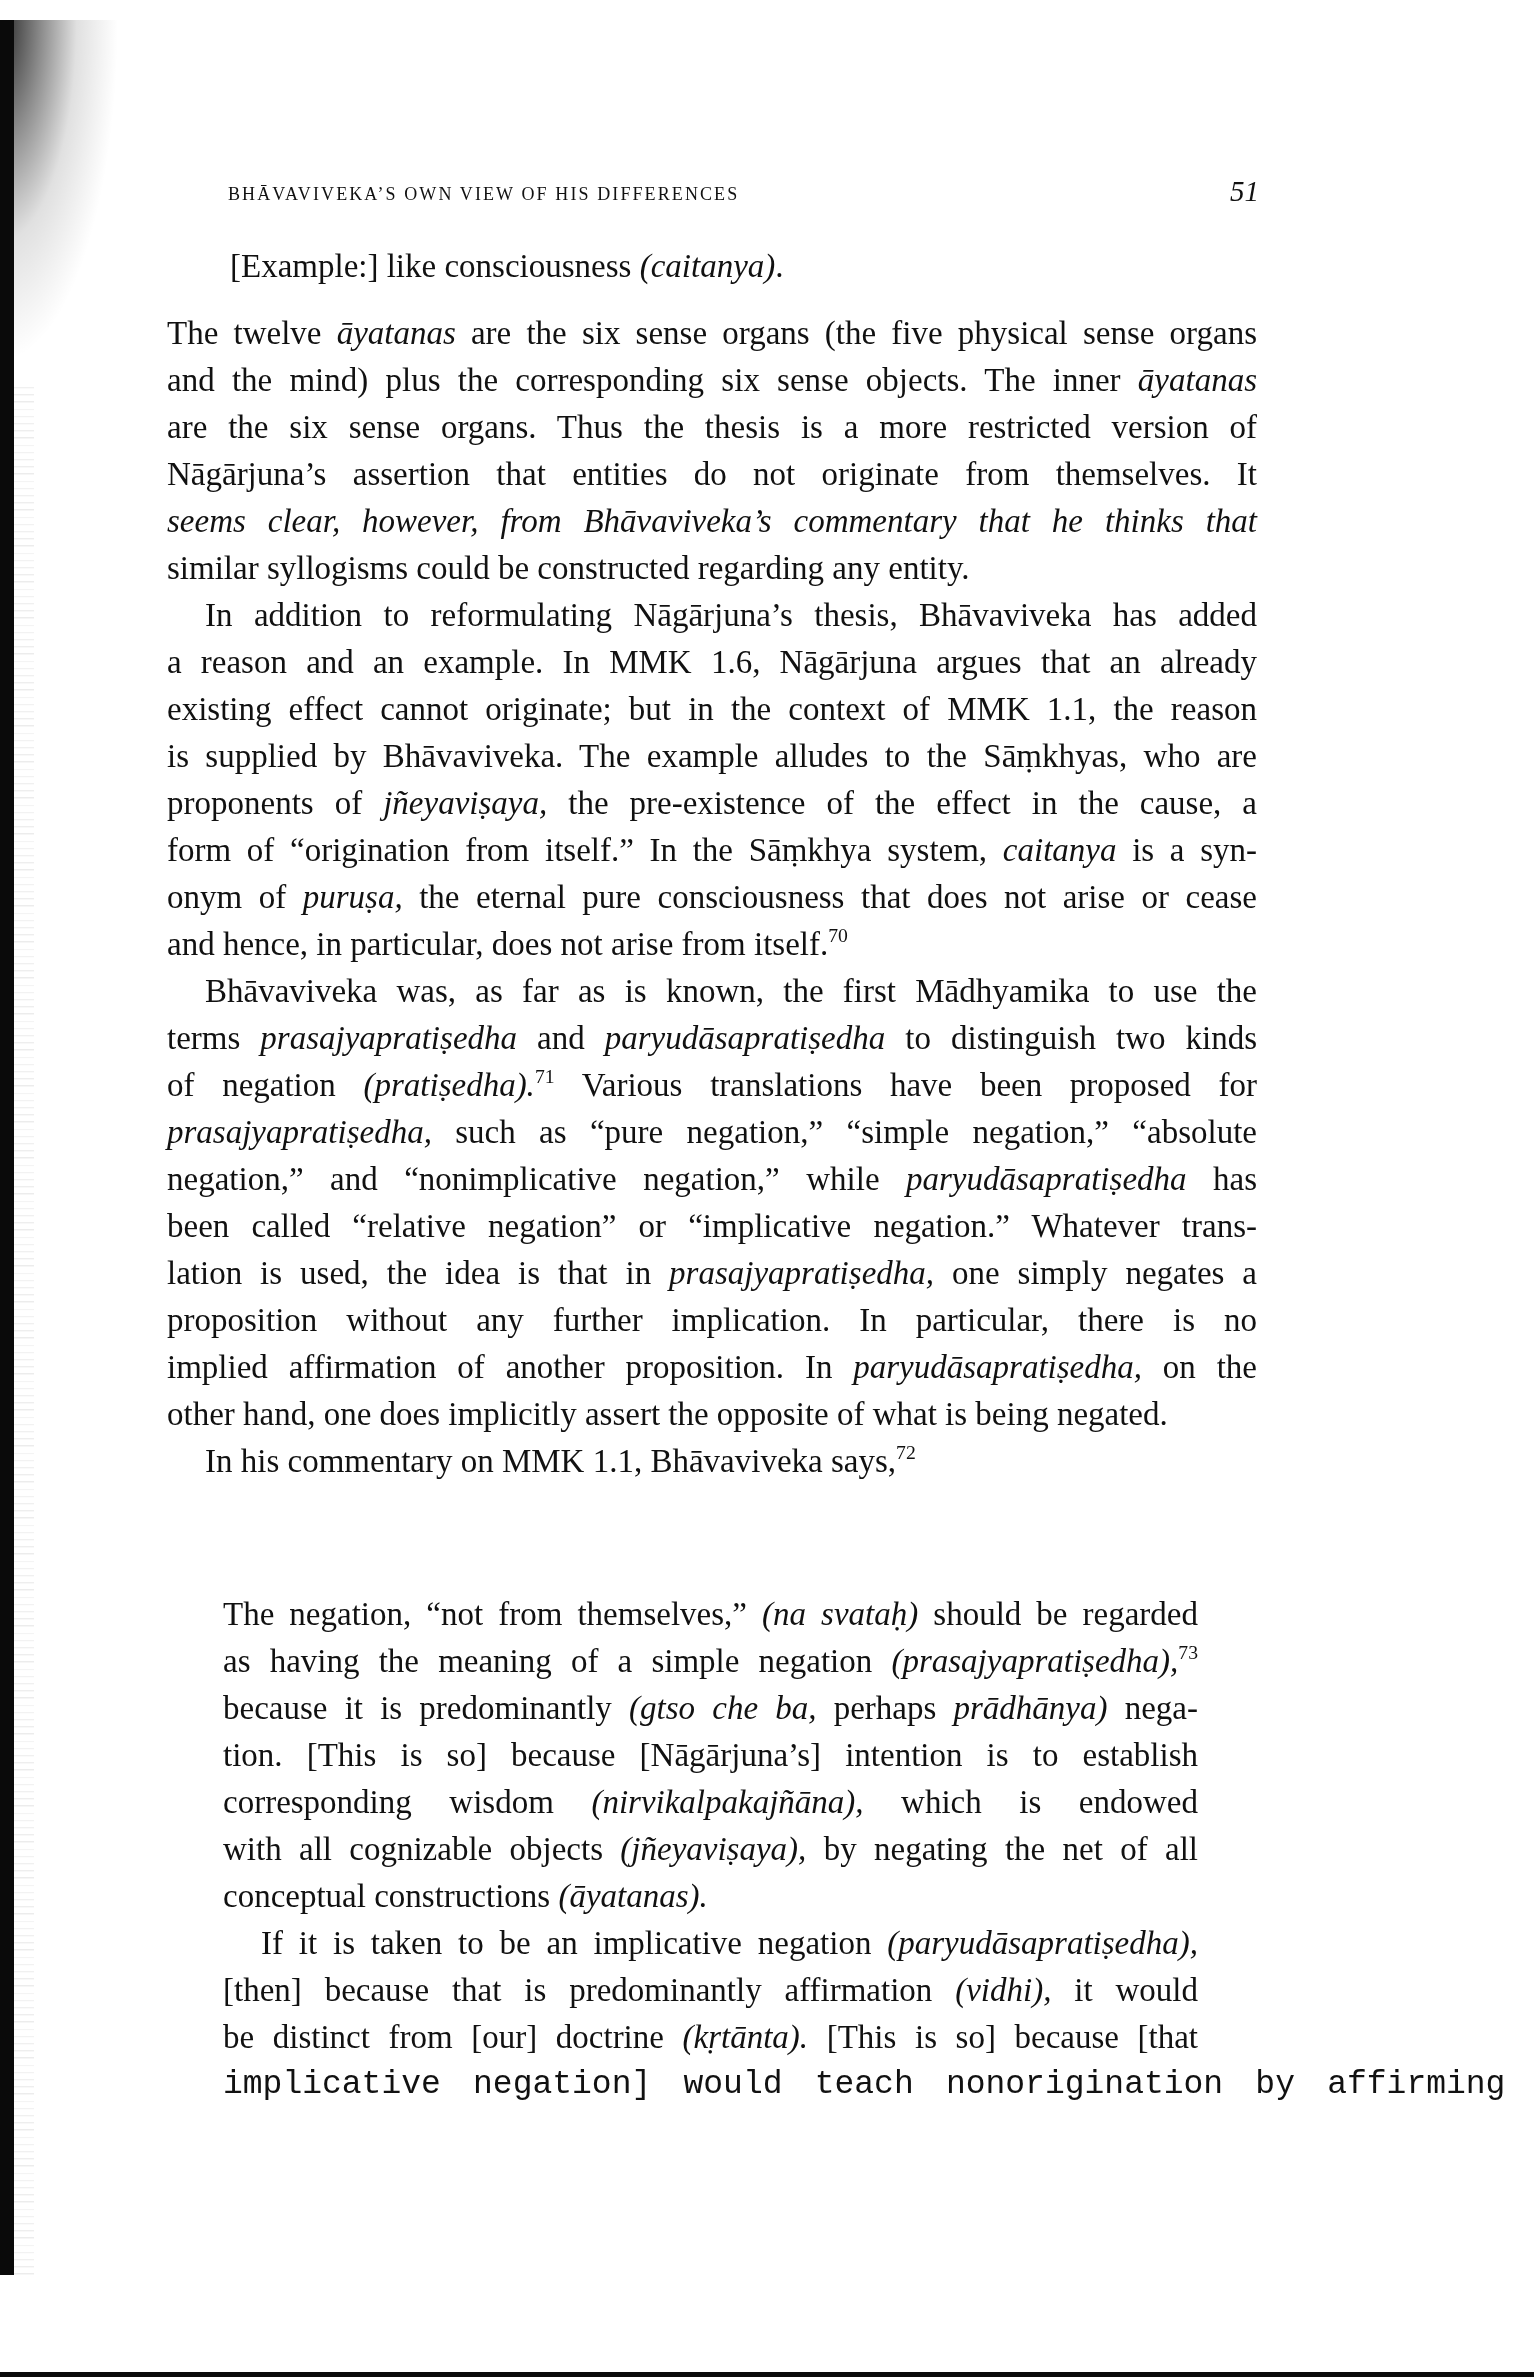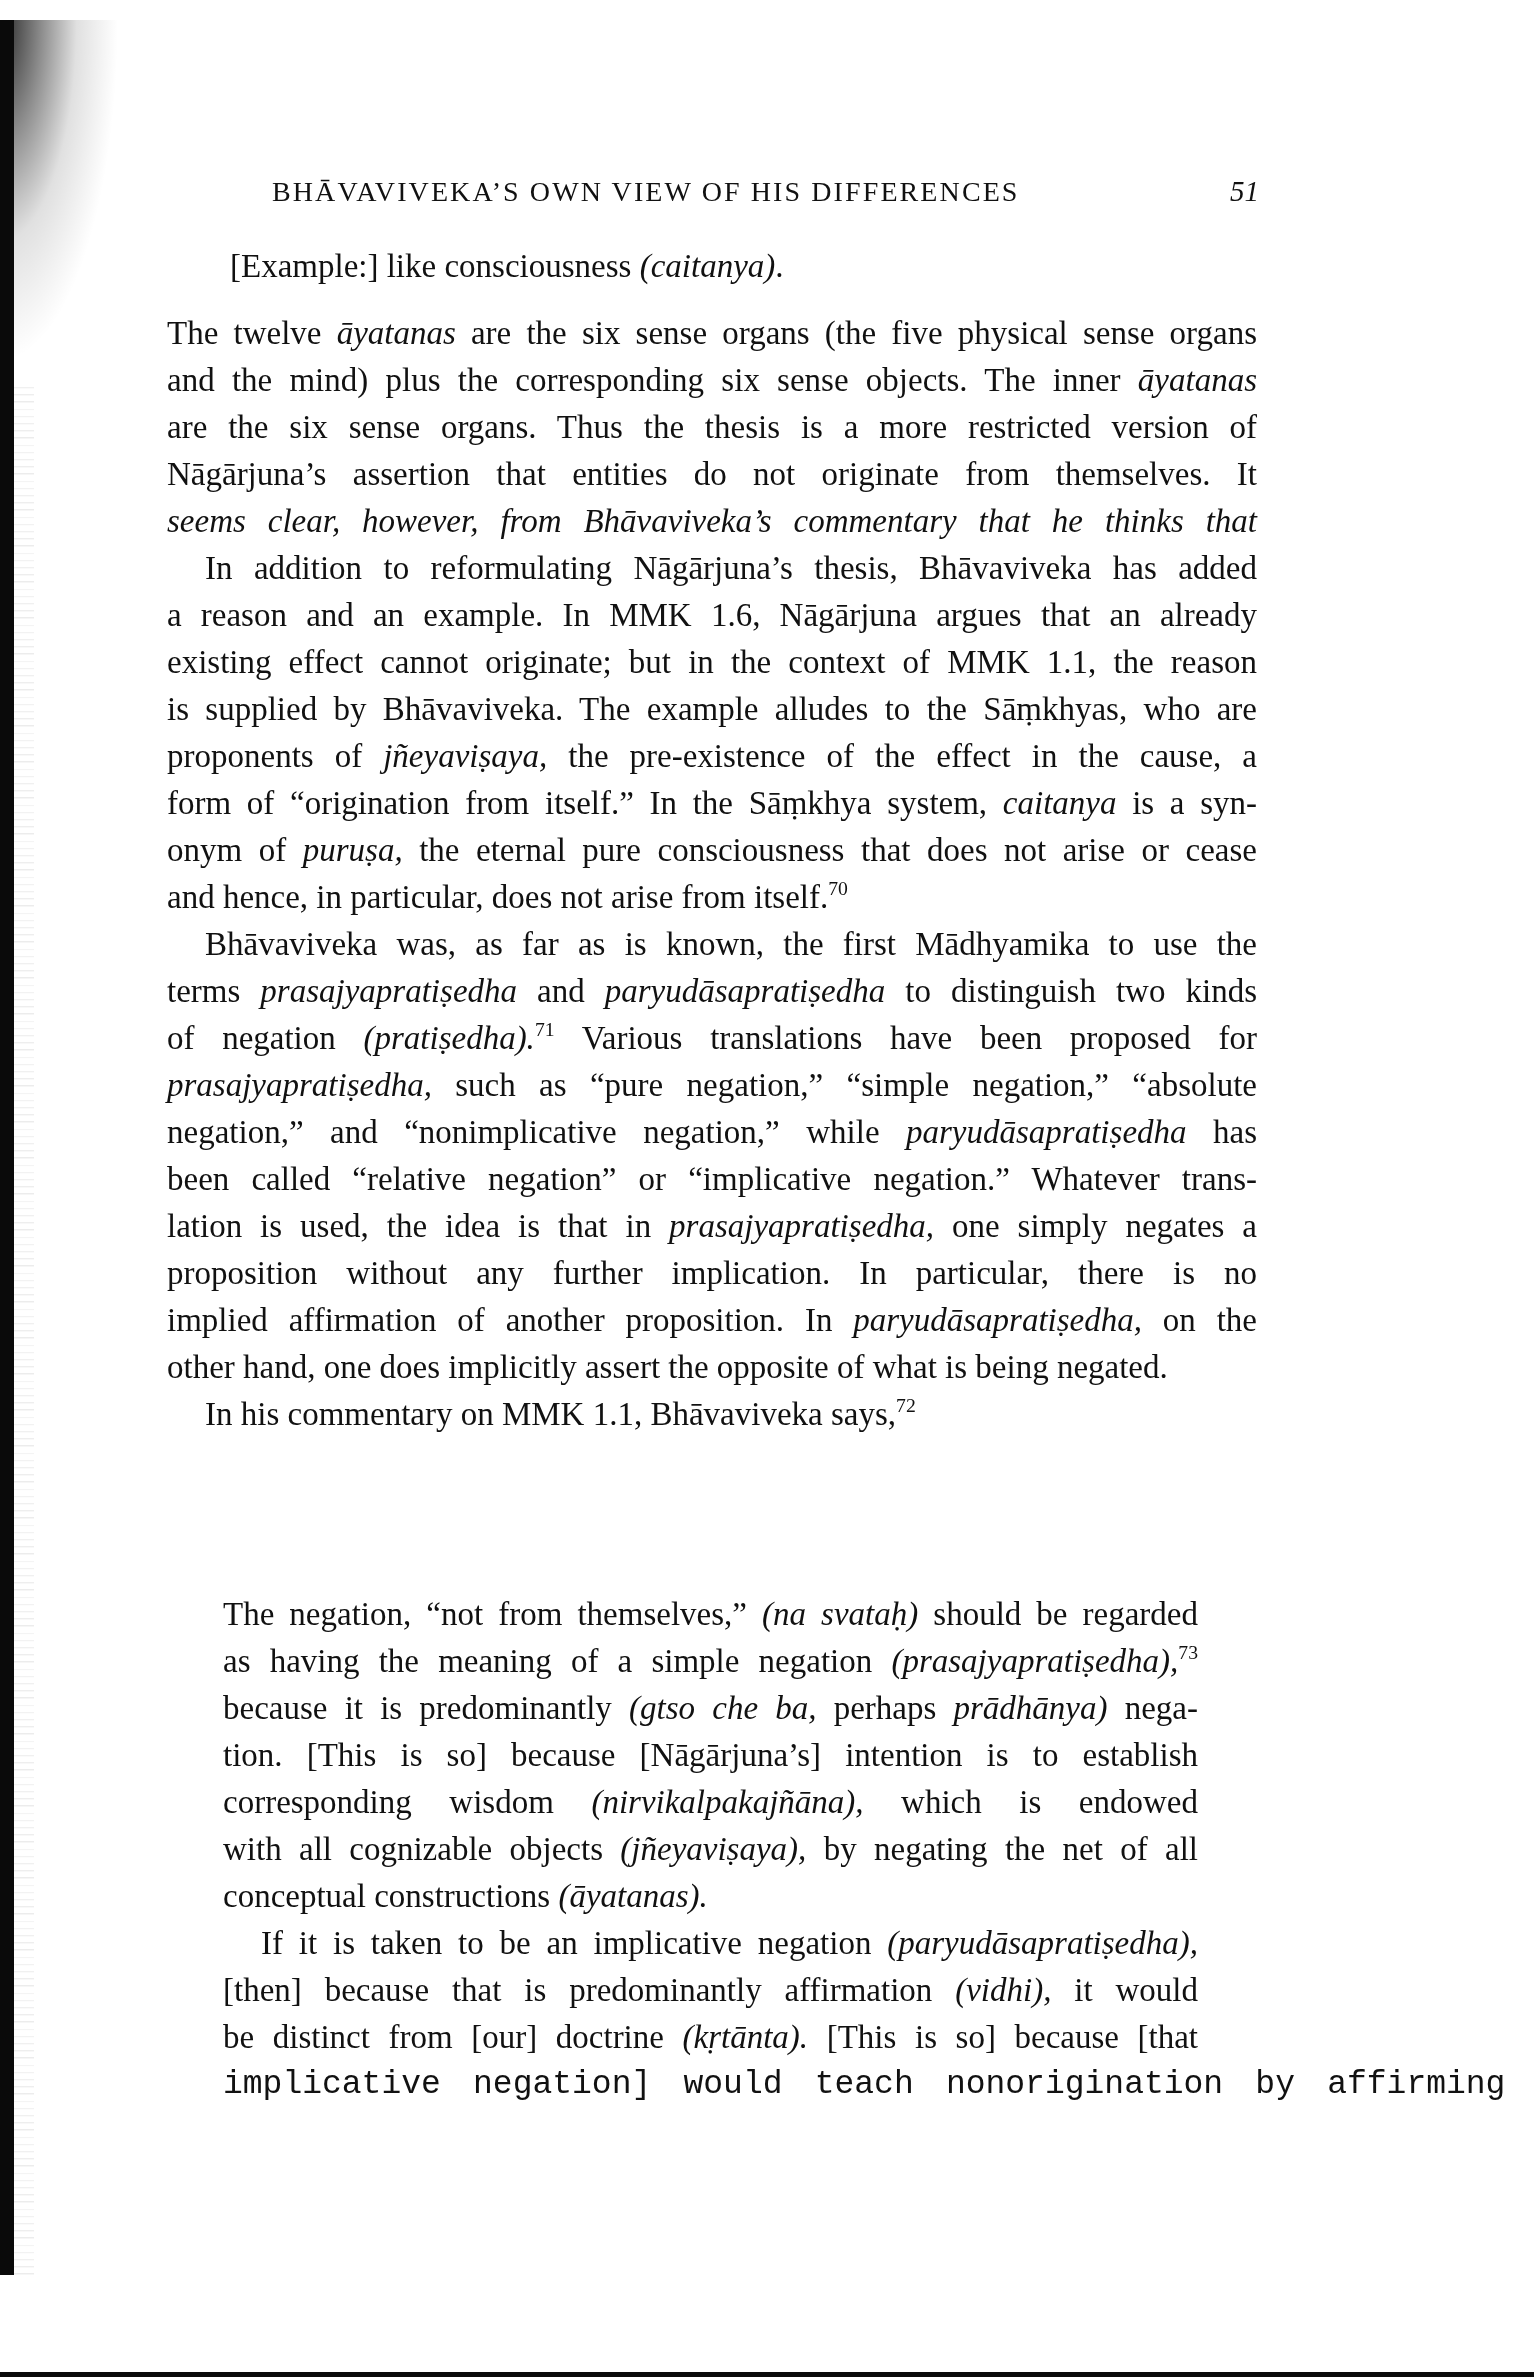--- a/index.html
+++ b/index.html
@@ -45,25 +45,24 @@
   .running-head {
     position: absolute;
     top: 176px;
     left: 228px;
     width: 1031px;
     height: 39px;
   }
   .running-head-title {
     position: absolute;
     left: 0;
-    top: 0;
-    font-size: 28px;
+    top: 8px;
+    font-size: 18px;
     letter-spacing: 2.1px;
     white-space: nowrap;
-    margin-left: 44px;
   }
   .page-number {
     position: absolute;
     right: 0;
     top: -1.3px;
     font-size: 29px;
     font-style: italic;
     white-space: nowrap;
   }
 
@@ -131,20 +130,21 @@
   <span>[Example:] like consciousness </span><em>(caitanya)</em><span>.</span>
 </div>
 
 <div class="text-block" id="body-text" style="top:310px;">
     <p style="text-indent: 0px;">
       <span class="line" style="display: block; word-spacing: 6.5px;"><span>The twelve </span><em>āyatanas</em><span> are the six sense organs (the five physical sense organs</span></span>
       <span class="line" style="display: block; word-spacing: 8.6px;"><span>and the mind) plus the corresponding six sense objects. The inner </span><em>āyatanas</em></span>
       <span class="line" style="display: block; word-spacing: 12.2px;"><span>are the six sense organs. Thus the thesis is a more restricted version of</span></span>
       <span class="line" style="display: block; word-spacing: 17.6px;"><span>Nāgārjuna’s assertion that entities do not originate from themselves. It</span></span>
       <span class="line" style="display: block; word-spacing: 11.6px; font-style: italic;"><span>seems clear, however, from Bhāvaviveka’s commentary that he thinks that</span></span>
+      <span class="line last"><span>similar syllogisms could be constructed regarding any entity.</span></span>
     </p>
     <p class="indent" style="text-indent: 0px;">
       <span class="line" style="padding-left: 38px; display: block; word-spacing: 12.6px;"><span>In addition to reformulating Nāgārjuna’s thesis, Bhāvaviveka has added</span></span>
       <span class="line" style="display: block; word-spacing: 10.5px;"><span>a reason and an example. In MMK 1.6, Nāgārjuna argues that an already</span></span>
       <span class="line" style="display: block; word-spacing: 8.5px;"><span>existing effect cannot originate; but in the context of MMK 1.1, the reason</span></span>
       <span class="line" style="display: block; word-spacing: 7.6px;"><span>is supplied by Bhāvaviveka. The example alludes to the Sāṃkhyas, who are</span></span>
       <span class="line" style="display: block; word-spacing: 10.3px;"><span>proponents of </span><em>jñeyaviṣaya,</em><span> the pre-existence of the effect in the cause, a</span></span>
       <span class="line" style="display: block; word-spacing: 7px;"><span>form of “origination from itself.” In the Sāṃkhya system, </span><em>caitanya</em><span> is a syn-</span></span>
       <span class="line" style="display: block; word-spacing: 7.9px;"><span>onym of </span><em>puruṣa,</em><span> the eternal pure consciousness that does not arise or cease</span></span>
       <span class="line last"><span>and hence, in particular, does not arise from itself.</span><sup>70</sup></span>

